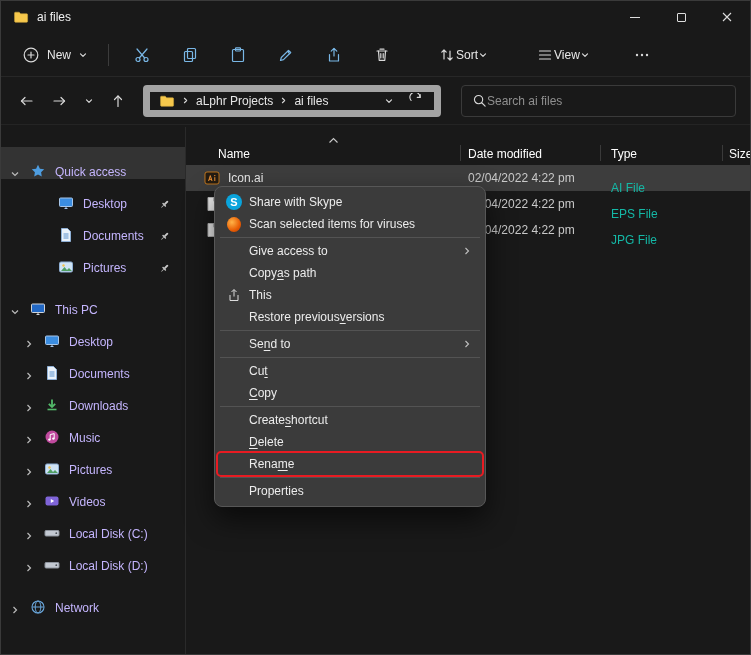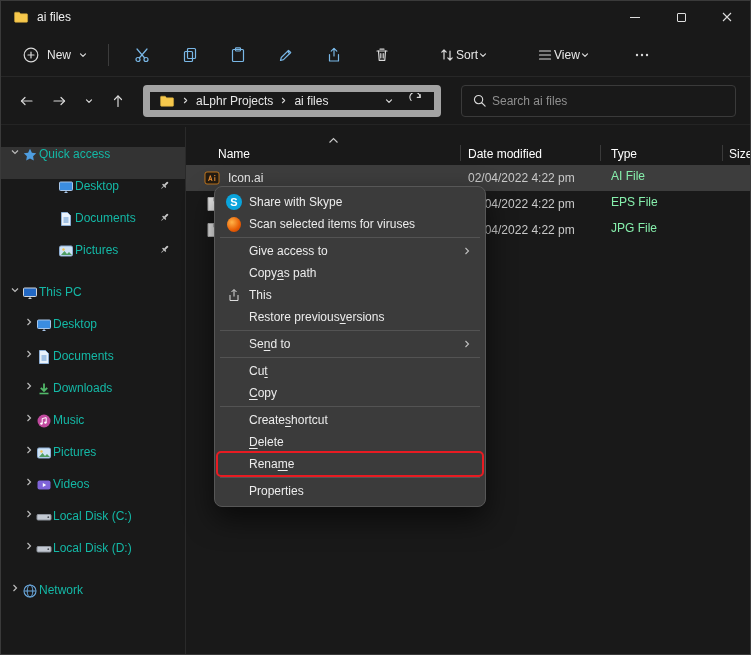--- a/index.html
+++ b/index.html
@@ -28,28 +28,28 @@
 
   
   .navbar{height:48px;display:flex;align-items:center;padding:0 10px;gap:4px;border-bottom:1px solid #242424}
   .nav-btn{width:30px;height:30px;display:flex;align-items:center;justify-content:center;border-radius:4px}
   .nav-btn.small{width:20px}
   .addressbar{width:298px;height:32px;border:7px solid #a3a3a3;border-radius:4px;display:flex;align-items:center;
     padding:0 9px;gap:6px;margin-left:6px;background:#191919}
   .crumb{color:#e6e6e6;white-space:nowrap}
   .addr-spacer{flex:1}
   .searchbar{flex:1;height:32px;border:1px solid #3a3a3a;border-radius:4px;display:flex;align-items:center;
-    padding:0 10px;gap:5px;margin-left:16px;margin-right:4px;background:#191919}
+    padding:0 10px;gap:0;margin-left:16px;margin-right:4px;background:#191919}
   .searchbar input{flex:1;background:transparent;border:none;outline:none;color:#ddd;font-size:12px;font-family:inherit}
   .searchbar input::placeholder{color:#8f8f8f}
 
   
   .main{position:absolute;top:126px;left:0;right:0;bottom:0;display:flex}
   .sidebar{width:185px;border-right:1px solid #2a2a2a;padding-top:20px}
-  .side-row{height:32px;display:flex;align-items:flex-start;gap:1px;padding-left:8px;color:#14b8a6}
+  .side-row{height:32px;display:flex;align-items:flex-end;gap:9px;padding-left:8px;color:#c4b5fd}
   .side-row.selected{background:#333333}
   .chev{width:12px;display:flex;justify-content:center;flex-shrink:0}
   .side-child-qa{padding-left:57px}
   .side-child-pc{padding-left:22px}
   .pin{margin-left:auto;margin-right:14px;display:flex}
   .group-gap{height:10px}
   .sicon{display:flex;flex-shrink:0}
 
   .content{flex:1;position:relative;padding-top:8px;overflow:hidden}
   .list-header{position:relative;height:30px;color:#ffffff}
@@ -57,21 +57,21 @@
   .lh-name{left:32px}.lh-date{left:282px}.lh-type{left:425px}.lh-size{left:543px}
   .lh-sort{position:absolute;left:142px;top:-1px}
   .lh-sep{position:absolute;top:10px;width:1px;height:16px;background:#3a3a3a}
   .sep1{left:274px}.sep2{left:414px}.sep3{left:536px}
 
   .file-row{position:relative;height:26px}
   .file-row.selected{background:var(--selection-gray,#3d3d3d)}
   .fr-icon{position:absolute;left:18px;top:5px;display:flex}
   .fr-name{position:absolute;left:42px;top:6px;color:#e8e8e8;white-space:nowrap}
   .fr-date{position:absolute;left:282px;top:6px;color:#c9c9c9;white-space:nowrap}
-  .fr-type{position:absolute;left:425px;top:4px;color:#86efac;white-space:nowrap}
+  .fr-type{position:absolute;left:425px;top:16px;color:#14b8a6;white-space:nowrap}
 
   
   .context-menu{position:absolute;left:213px;top:185px;width:272px;background:#3b3b3b;border:1px solid #575757;
     border-radius:8px;padding:4px 3px;box-shadow:0 12px 28px rgba(0,0,0,.6);z-index:20;color:#ececec}
   .mi{position:relative;height:22px;display:flex;align-items:center;padding:0 10px 0 31px;border-radius:3px}
   .mi .gicon{position:absolute;left:8px;top:3px;width:16px;height:16px;display:flex}
   .mi-arrow{margin-left:auto;display:flex}
   .menu-sep{height:1px;background:#535353;margin:2px 2px}
   .mi-rename{outline:2px solid var(--rename-highlight,#e3242b);outline-offset:0}
   .key{text-decoration:underline;text-underline-offset:1.5px}

